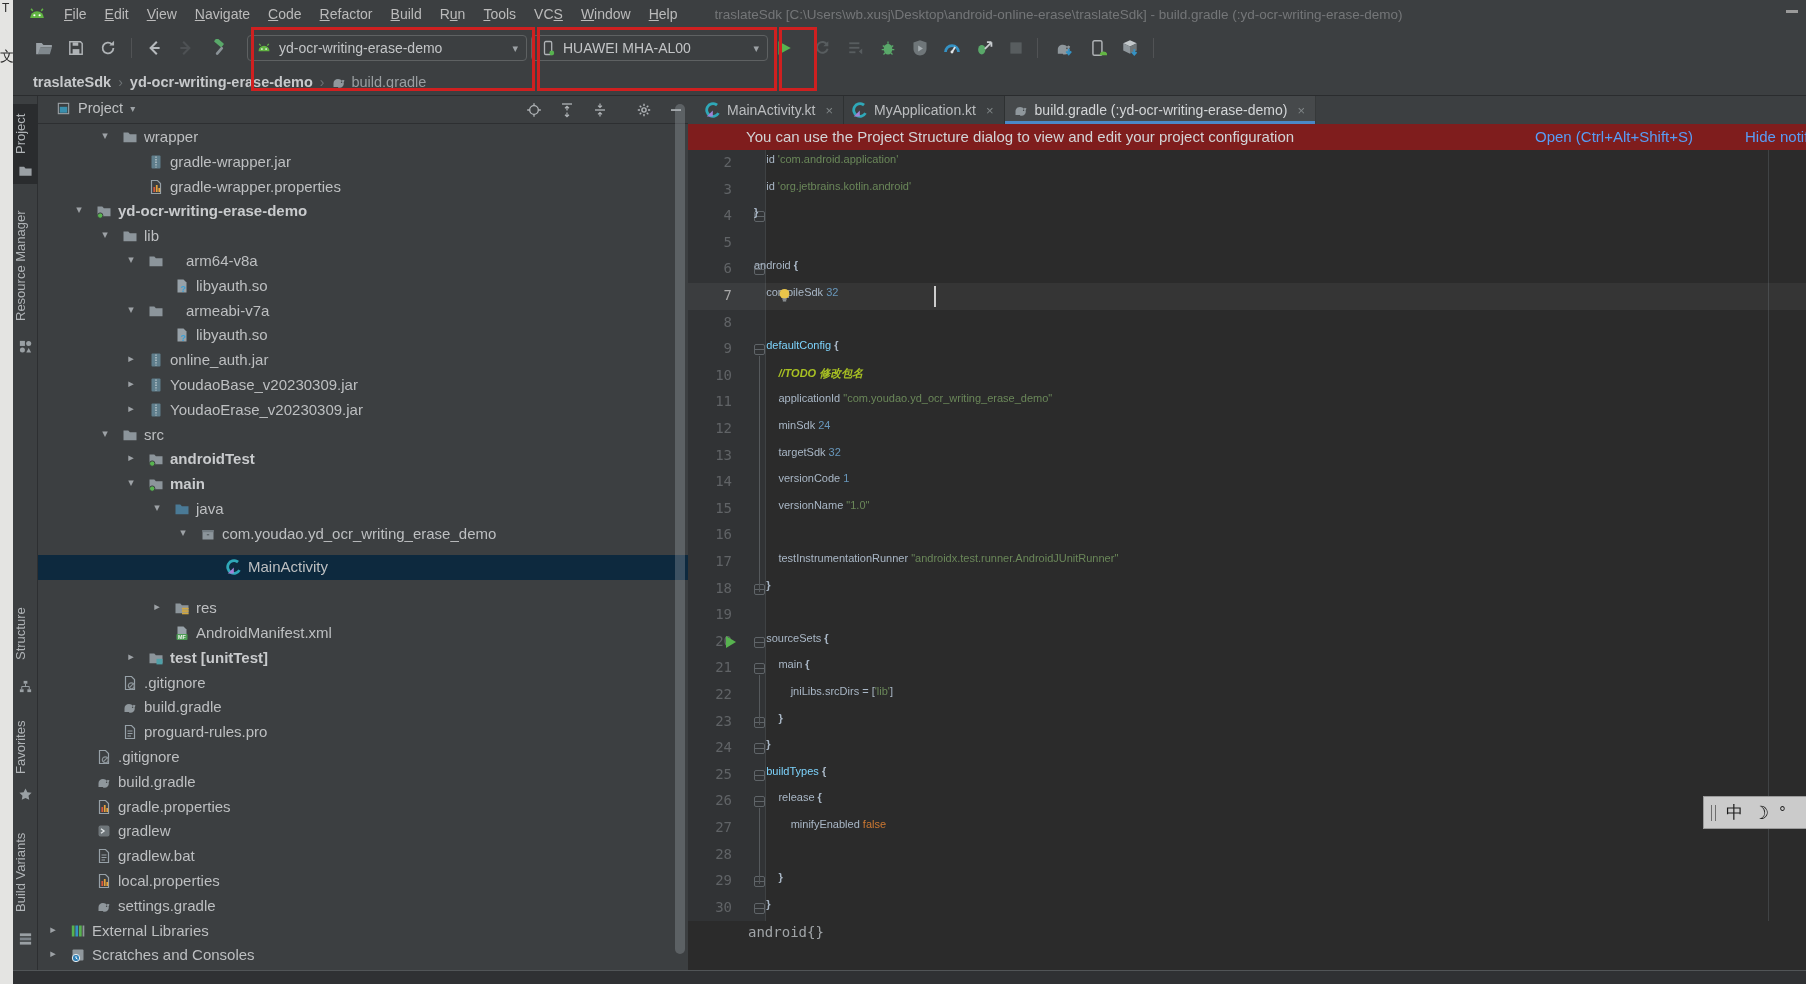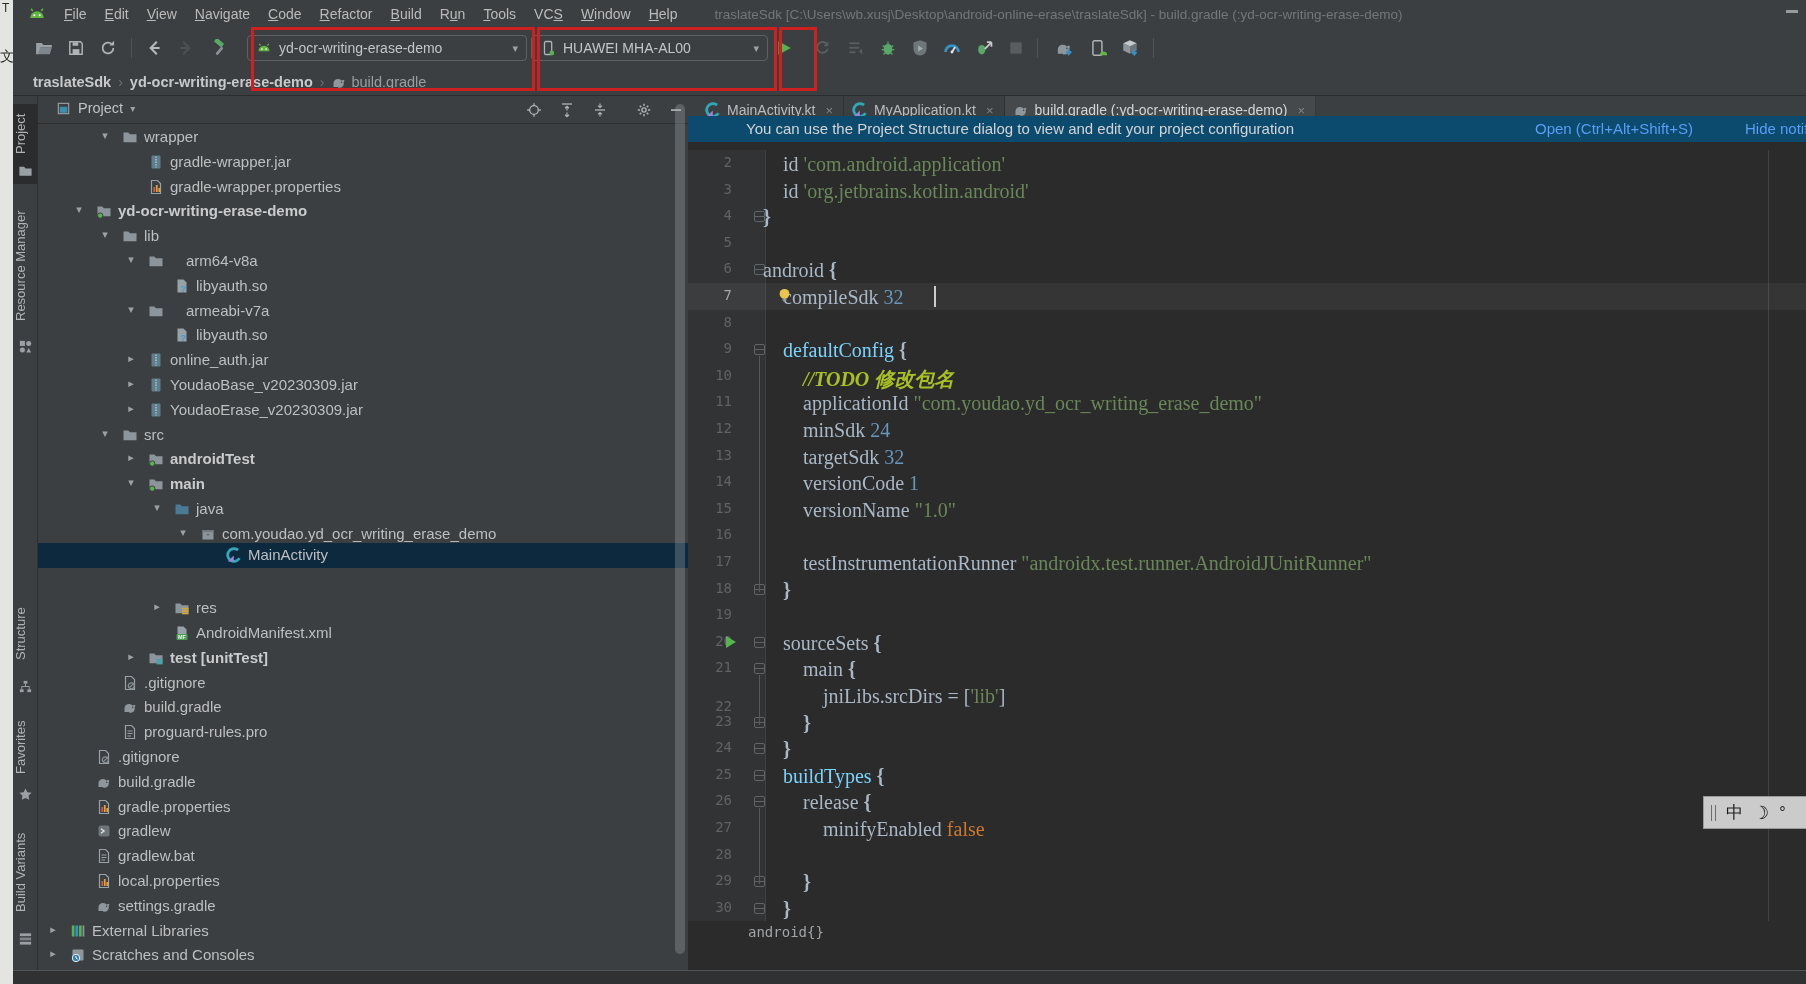--- a/index.html
+++ b/index.html
@@ -70,34 +70,34 @@
   
   #editor { left:688px; top:96px; width:1118px; height:874px; background:#2b2b2b; z-index:2; }
   #tabsbar { position:absolute; left:0; top:0; width:1118px; height:28px; background:#3c3f41; display:flex; padding-left:9px; }
   .etab { position:relative; display:flex; align-items:center; gap:6px; padding:0 10px 0 8px; font-size:14px; color:#bbbdbf;
           border-right:1px solid rgba(0,0,0,.22); cursor:pointer; white-space:nowrap; }
   .etab .ticon16 { width:16px; height:16px; }
   .etab .tclose { color:#7f8587; font-size:13px; margin-left:4px; }
   .etab.active { background:#46494b; color:#d3d5d7; }
   .etab.active::after { content:""; position:absolute; left:0; right:0; bottom:0; height:3px; background:#4A88C7; }
 
-  #banner { position:absolute; left:0; top:20px; width:1118px; height:26px; background:#0c4a6e; overflow:hidden; }
+  #banner { position:absolute; left:0; top:28px; width:1118px; height:26px; background:#7f1d1d; overflow:hidden; }
   #banner-text { position:absolute; left:58px; top:4px; font-size:15px; color:#d2d4d6; white-space:nowrap; }
   .banner-link { position:absolute; top:4px; font-size:15px; color:#589df6; cursor:pointer; white-space:nowrap; }
   #banner-open { left:847px; }
   #banner-hide { left:1057px; }
 
   #codewrap { position:absolute; left:0; top:54px; width:1118px; height:771px; overflow:hidden; }
   #gutter-bg { position:absolute; left:0; top:0; width:78px; height:771px; background:#313335; border-right:1px solid #3f4244; }
   #margin-guide { position:absolute; left:1080px; top:0; width:1px; height:771px; background:#404345; }
   .cur-line { position:absolute; left:0; width:1118px; height:27px; background:rgba(255,255,255,.05); }
   .lnum { position:absolute; left:0; width:44px; text-align:right; font-family:"DejaVu Sans Mono",monospace;
           font-size:14px; color:#606366; }
   .lnum.cur { color:#a7a7a7; }
-  .codeline { position:absolute; left:75px; white-space:pre; font-family:Liberation Serif, serif; font-size:20px; }
+  .codeline { position:absolute; left:66px; white-space:pre; font-family:Liberation Sans, sans-serif; font-size:11px; }
   .tk-p { color:#a9b7c6; } .tk-b { color:#a9b7c6; font-weight:bold; }
   .tk-s { color:#6A8759; } .tk-n { color:#6897BB; } .tk-k { color:#CC7832; }
   .tk-t { color:#A8C023; font-style:italic; font-weight:bold; }
   .tk-m { color:#7dd3fc; }
   .fold-marker { position:absolute; left:66px; width:11px; height:11px; border:1px solid #5f6468; border-radius:2px;
                  background:linear-gradient(transparent 42%, #5f6468 42%, #5f6468 58%, transparent 58%); }
   .fold-seg { position:absolute; left:71px; width:1px; background:#55595c; }
   .run-arrow { position:absolute; left:38px; width:0; height:0; border-left:10px solid #57B34F;
                border-top:6px solid transparent; border-bottom:6px solid transparent; cursor:pointer; }
   #bulb { position:absolute; left:88px; width:17px; height:17px; cursor:pointer; }
@@ -554,21 +554,21 @@
         <span class="chev" style="left: 138px;">▾</span>
         <span class="ticon" style="left: 162px;">
           <svg width="16" height="16" viewBox="0 0 16 16">
             <rect x="2.5" y="4" width="11" height="9.5" fill="#8C959B"></rect>
             <path d="M2.5 4h11v2.2h-11z" fill="#737c82"></path>
             <rect x="6.8" y="8" width="2.4" height="1.4" fill="#5c6468"></rect>
           </svg>
         </span>
         <span class="tlabel" style="left: 184px;">com.youdao.yd_ocr_writing_erase_demo</span>
       </div>
-      <div class="trow sel" style="top: 419px; text-align: right;">
+      <div class="trow sel" style="top: 431px; text-align: right;">
         <span class="ticon" style="left: 188px;">
           <svg width="16" height="16" viewBox="0 0 16 16">
             <circle cx="8" cy="8" r="6.3" fill="none" stroke="#2FA8B8" stroke-width="2.8" stroke-dasharray="30 10" transform="rotate(30 8 8)"></circle>
             <path d="M1.8 14.6l6-6v6z" fill="#A182D6"></path>
           </svg>
         </span>
         <span class="tlabel" style="left: 210px;">MainActivity</span>
       </div>
       <div class="trow" style="top: 472.2px;">
         <span class="chev" style="left: 112px;">▸</span>
@@ -815,21 +815,21 @@
       <span class="codeline" style="top: 428.6px;"><span class="tk-b">    }</span></span>
       <span class="lnum" style="top: 456.2px;">19</span>
       <span class="codeline" style="top: 455.2px;"></span>
       <span class="lnum" style="top: 482.8px;">20</span>
       <span class="fold-marker" style="top: 486.8px;"></span>
       <span class="run-arrow" style="top: 485.8px;"></span>
       <span class="codeline" style="top: 481.8px;"><span class="tk-p">    sourceSets </span><span class="tk-b">{</span></span>
       <span class="lnum" style="top: 509.4px;">21</span>
       <span class="fold-marker" style="top: 513.4px;"></span>
       <span class="codeline" style="top: 508.4px;"><span class="tk-p">        main </span><span class="tk-b">{</span></span>
-      <span class="lnum" style="top: 548px;">22</span>
+      <span class="lnum" style="top: 536px;">22</span>
       <span class="codeline" style="top: 535px;"><span class="tk-p">            jniLibs.srcDirs = [</span><span class="tk-s">'lib'</span><span class="tk-p">]</span></span>
       <span class="lnum" style="top: 562.6px;">23</span>
       <span class="fold-marker" style="top: 566.6px;"></span>
       <span class="codeline" style="top: 561.6px;"><span class="tk-b">        }</span></span>
       <span class="lnum" style="top: 589.2px;">24</span>
       <span class="fold-marker" style="top: 593.2px;"></span>
       <span class="codeline" style="top: 588.2px;"><span class="tk-b">    }</span></span>
       <span class="lnum" style="top: 615.8px;">25</span>
       <span class="fold-marker" style="top: 619.8px;"></span>
       <span class="codeline" style="top: 614.8px;"><span class="tk-p">    </span><span class="tk-m">buildTypes </span><span class="tk-b">{</span></span>

